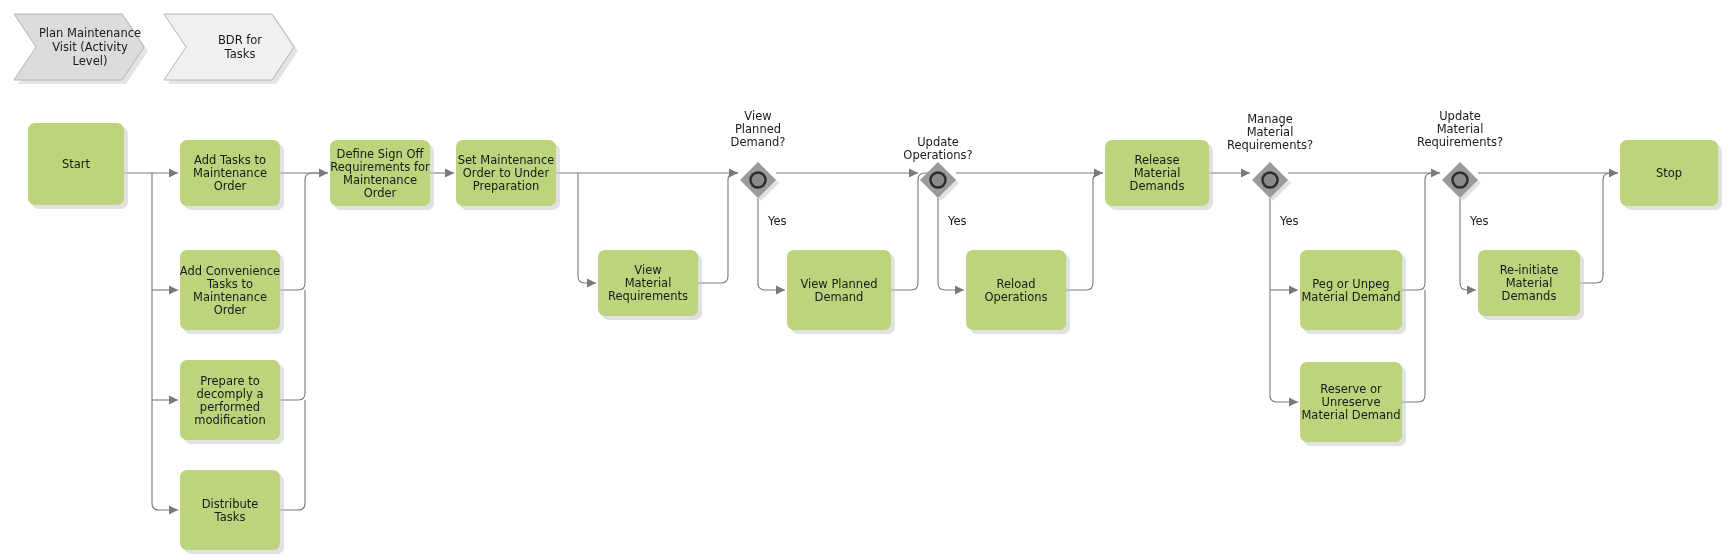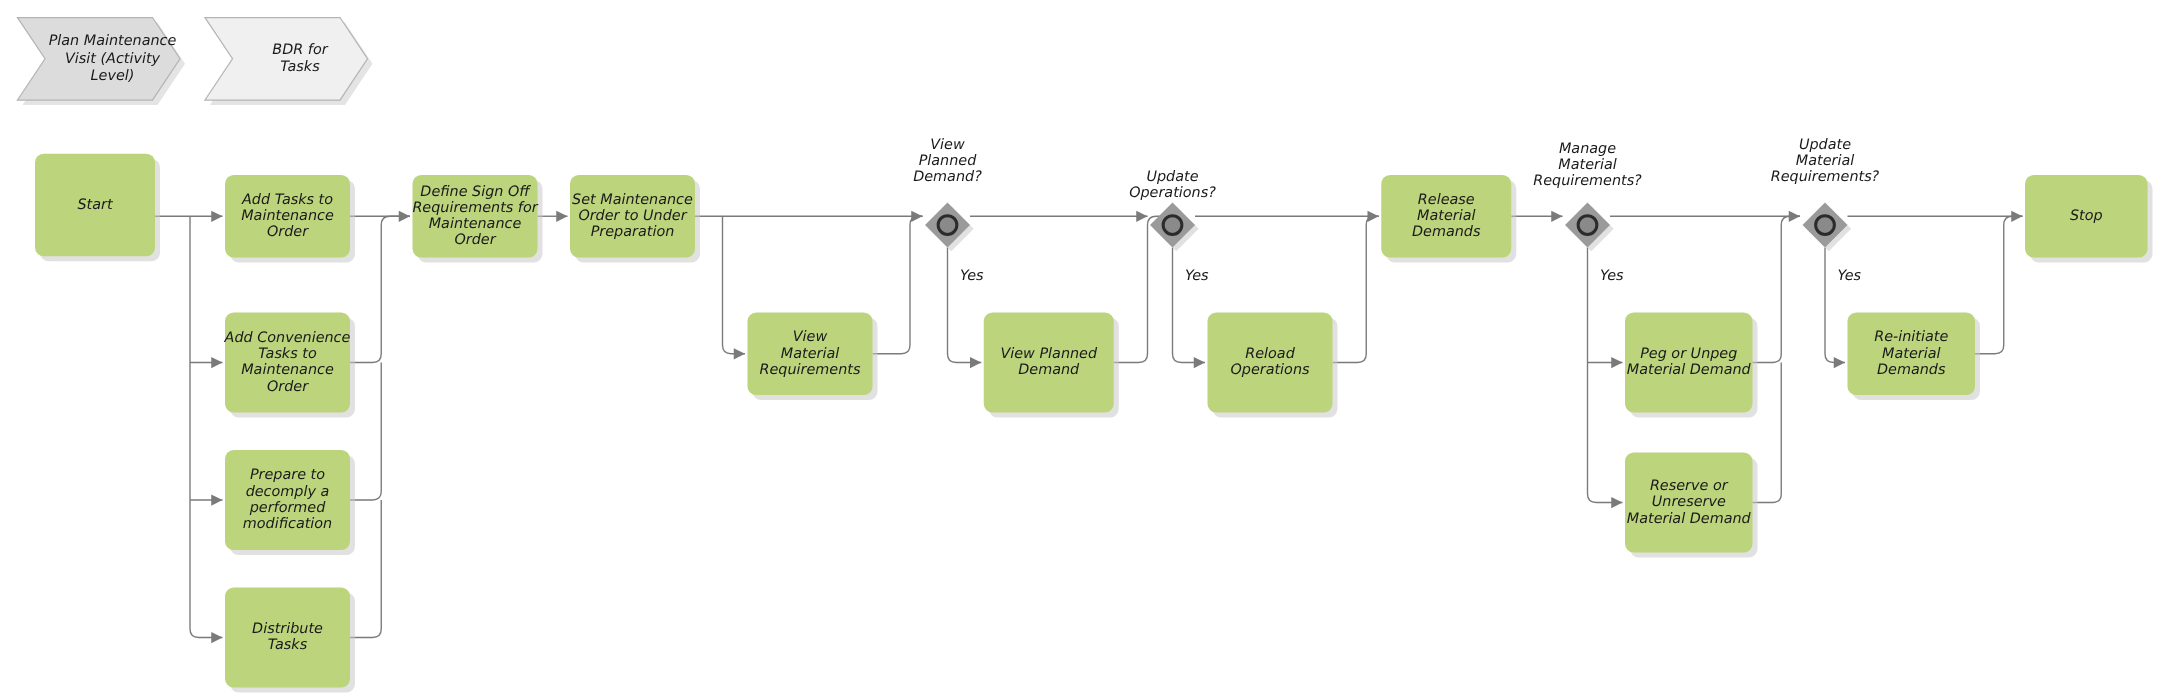--- a/index.html
+++ b/index.html
@@ -11,21 +11,20 @@
   body {
     width: 1730px;
     height: 560px;
     overflow: hidden;
     font-family: "DejaVu Sans", sans-serif;
   }
   #diagram-root {
     position: relative;
     width: 1730px;
     height: 553px;
-    font-style: italic;
   }
   svg#flow-canvas {
     position: absolute;
     top: 0;
     left: 0;
     width: 1730px;
     height: 560px;
     display: block;
   }
   .node-text {

